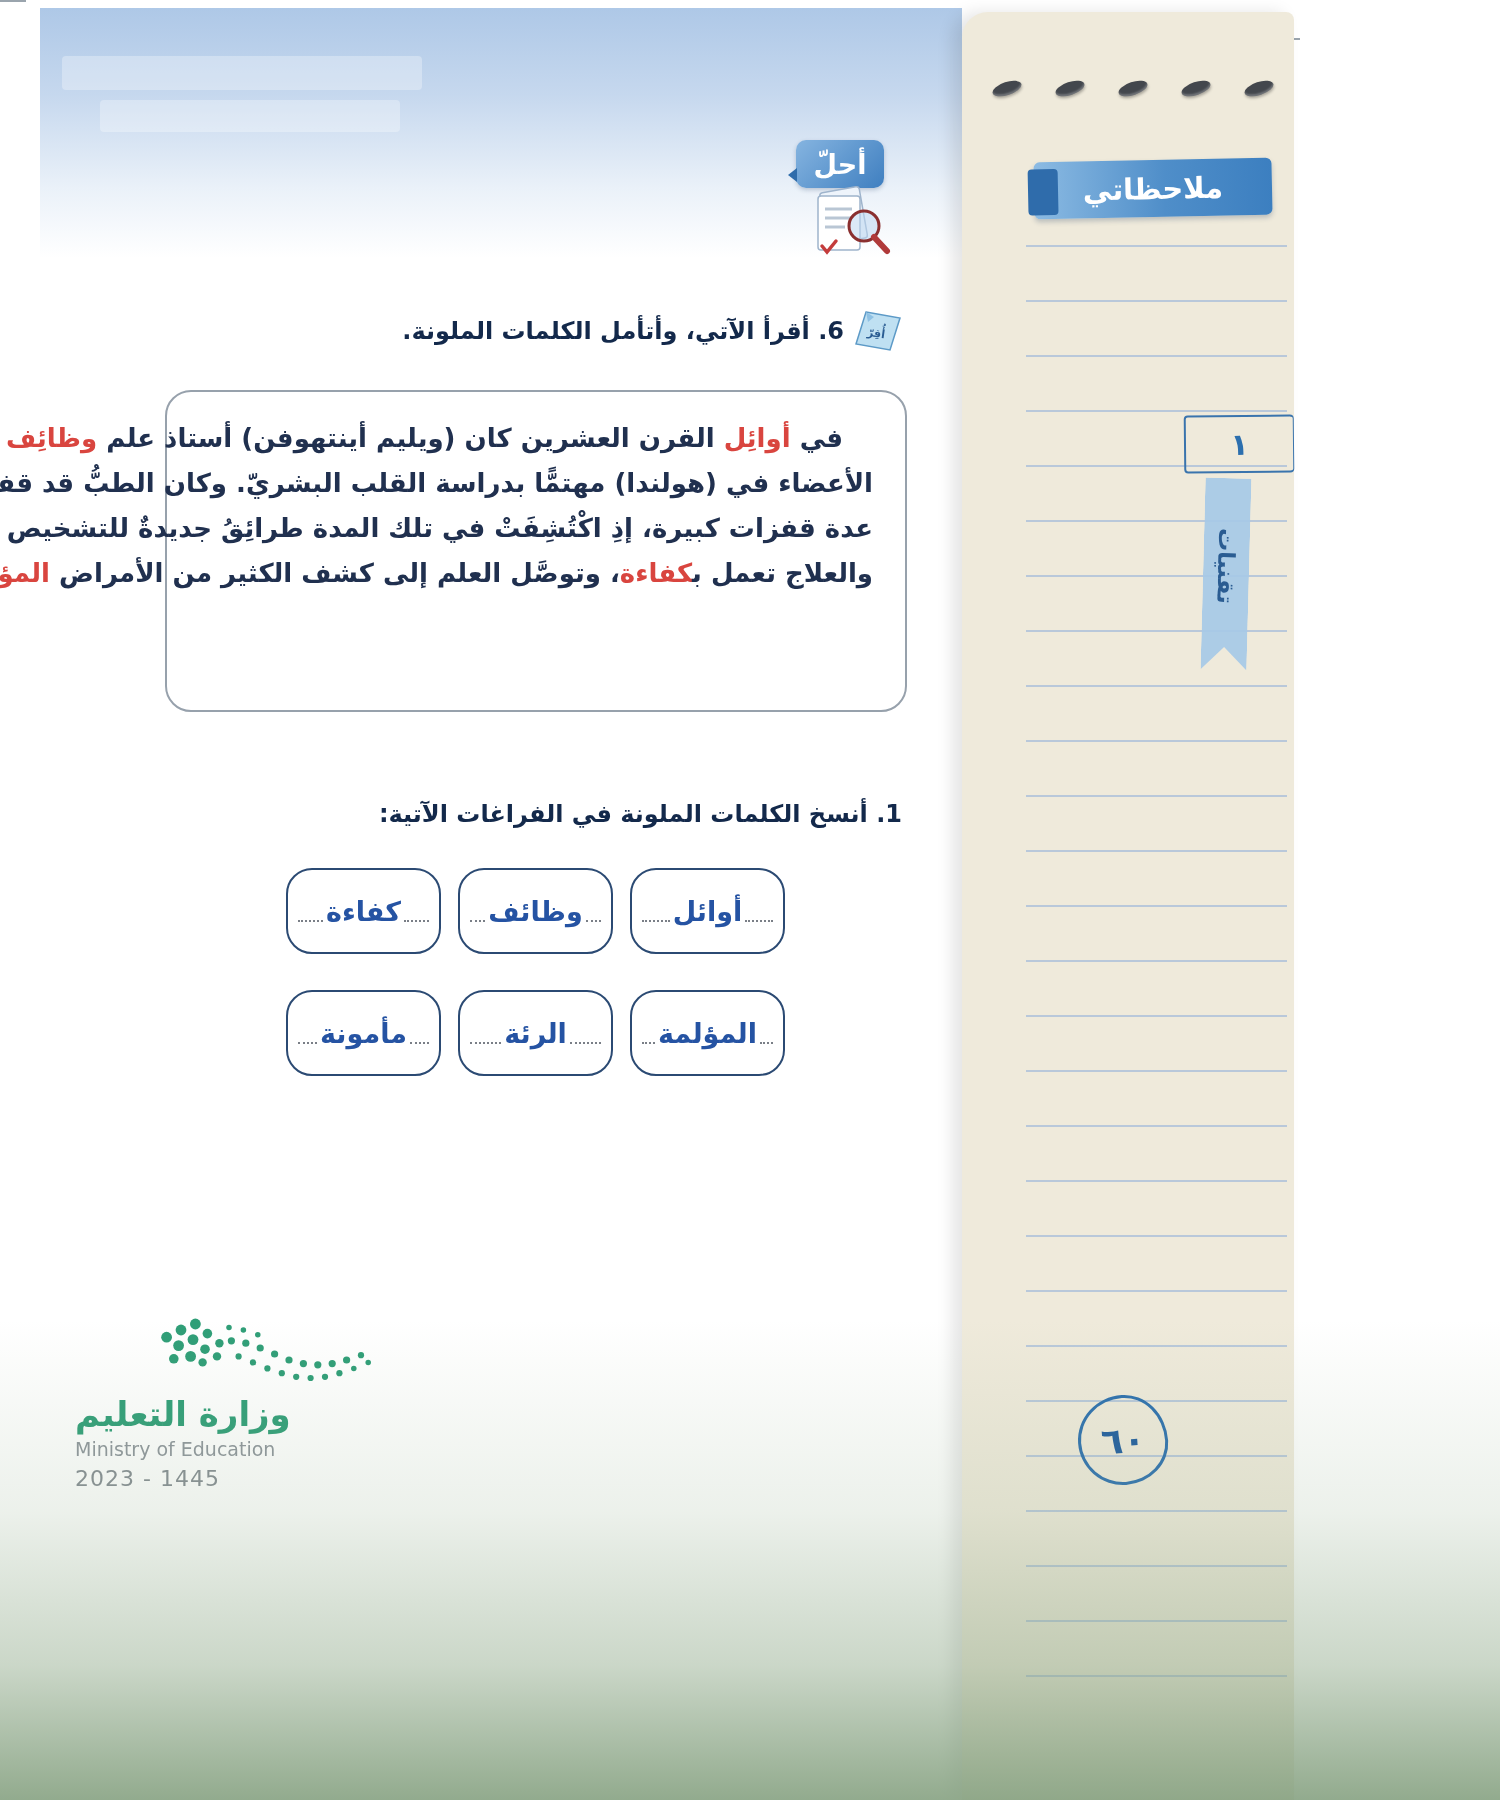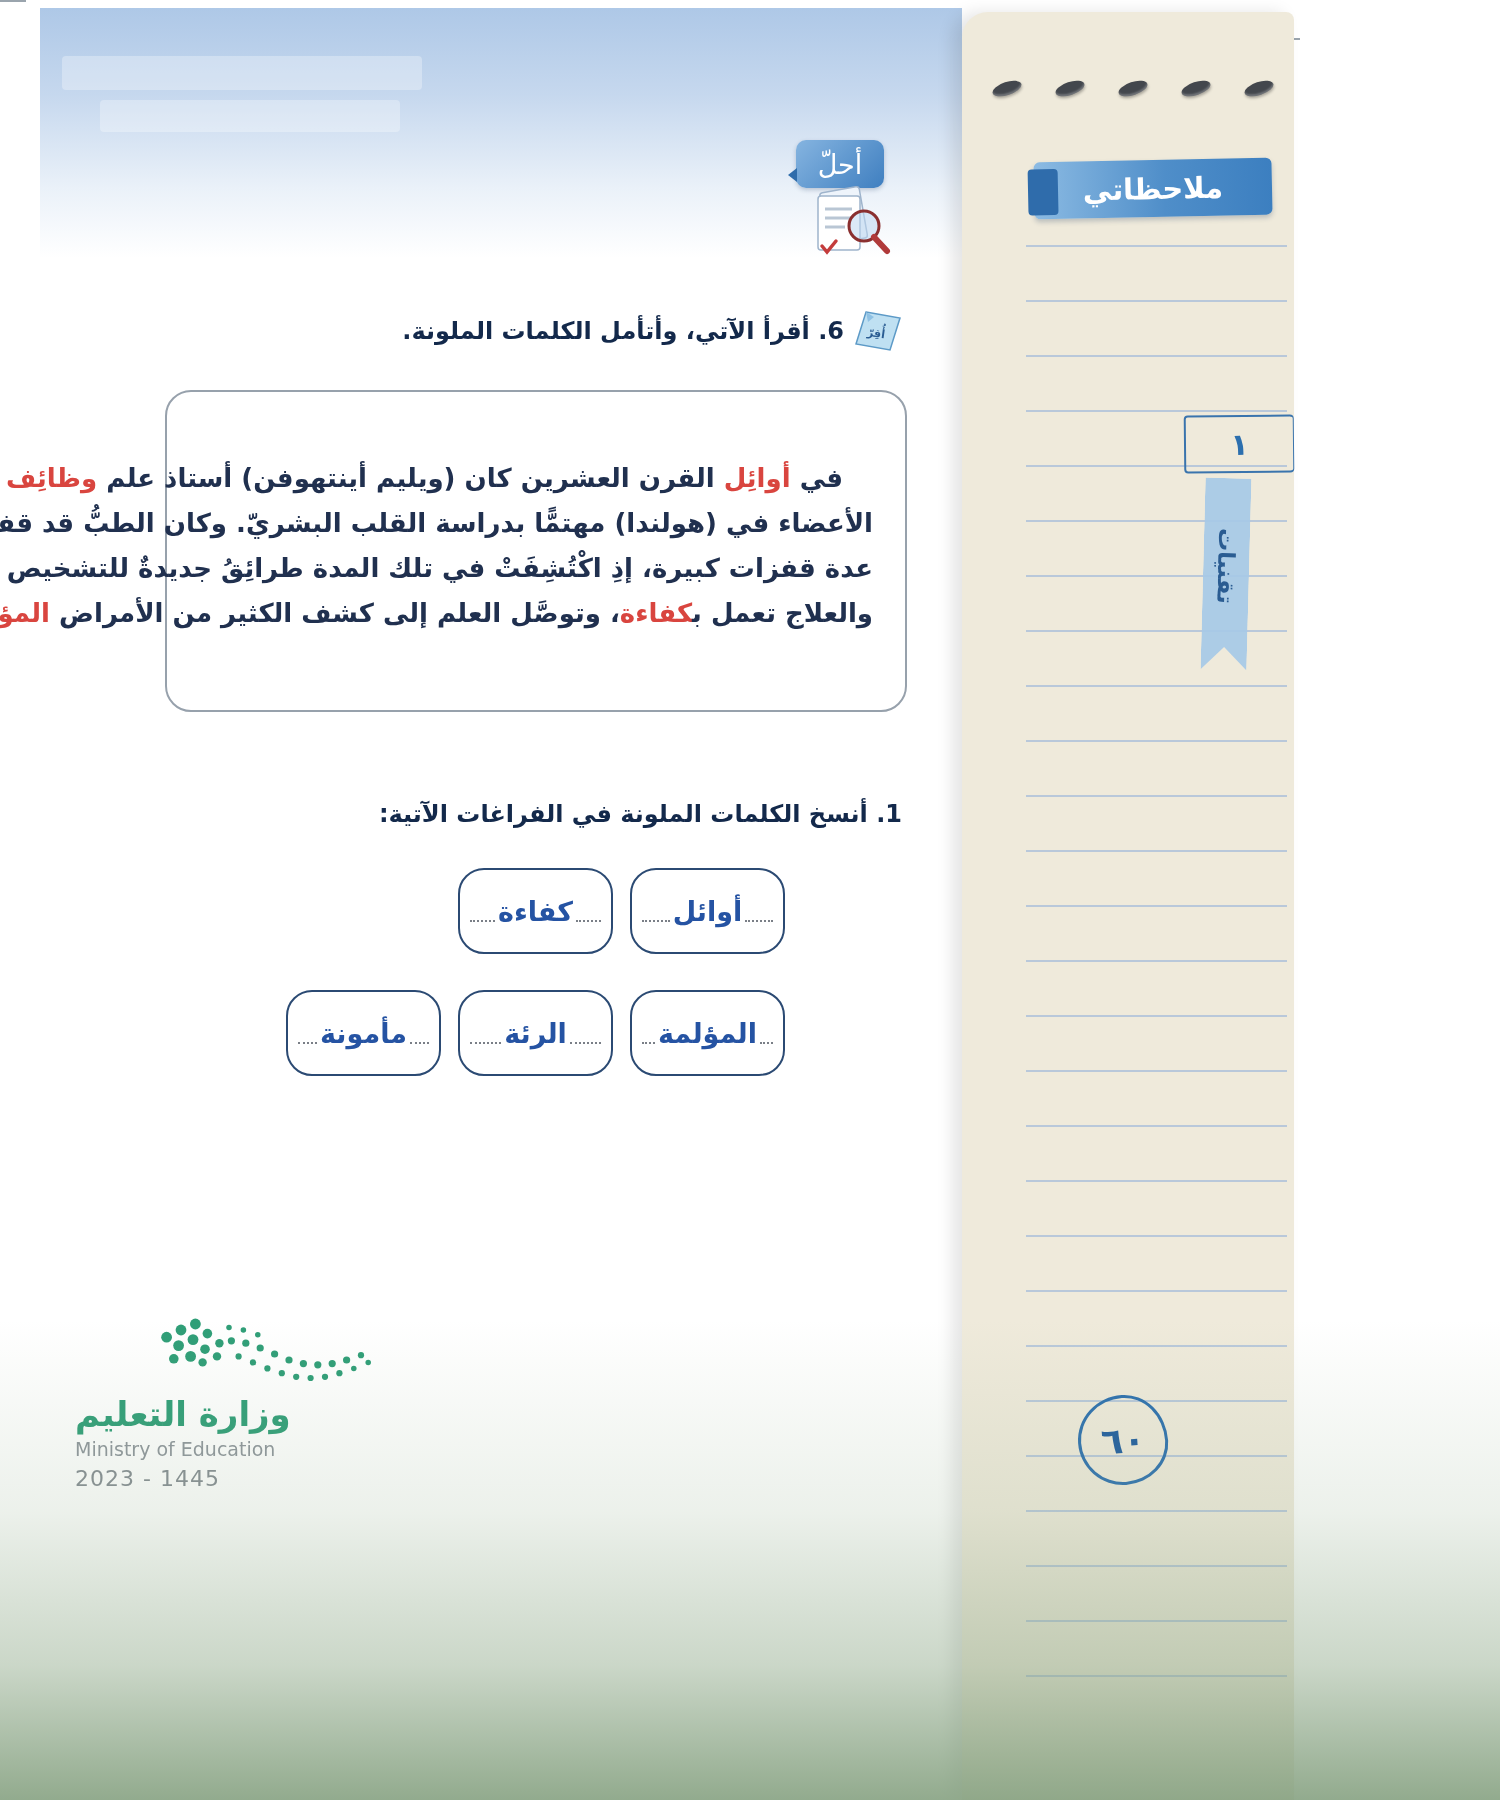--- a/index.html
+++ b/index.html
@@ -31,21 +31,21 @@
   }
   .ghost{position:absolute;background:rgba(255,255,255,0.30);border-radius:4px;}
   .ghost1{left:22px;top:48px;width:360px;height:34px;}
   .ghost2{left:60px;top:92px;width:300px;height:32px;}
 
   
   .badge{
     position:absolute;right:78px;top:140px;width:88px;height:48px;
     background:linear-gradient(135deg,#85b4e0 0%,#3f7fc0 100%);
     border-radius:10px;display:flex;align-items:center;justify-content:center;
-    color:#fff;font-weight:normal;font-size:27px;box-shadow:0 2px 4px rgba(30,60,100,.25);
+    color:#fff;font-weight:bold;font-size:27px;box-shadow:0 2px 4px rgba(30,60,100,.25);
   }
   .badge:after{
     content:"";position:absolute;left:-8px;bottom:6px;border-style:solid;
     border-width:7px 9px 7px 0;border-color:transparent #2f6cab transparent transparent;
   }
   .analyze-icon{position:absolute;right:58px;top:184px;width:104px;height:78px;}
 
   
   .task{
     position:absolute;right:60px;direction:rtl;display:flex;align-items:center;gap:10px;
@@ -56,21 +56,21 @@
   .note-icon{width:48px;height:46px;flex:0 0 auto;}
 
   
   .paragraph-box{
     position:absolute;left:125px;top:390px;width:742px;height:322px;
     border:2px solid #97a1ac;border-radius:26px;background:#fff;
     padding:24px 32px 18px 28px;direction:rtl;text-align:right;
     color:var(--ink);font-weight:bold;font-size:26px;line-height:45px;
   }
   .paragraph-box .pline{white-space:nowrap;}
-  .paragraph-box .pline:first-child{text-indent:30px;margin-top:40px;}
+  .paragraph-box .pline:first-child{text-indent:30px;}
   .red{color:var(--red-word);}
 
   
   .copy-rows{position:absolute;left:245px;top:868px;width:500px;}
   .copy-row{display:flex;direction:rtl;gap:17px;margin-bottom:36px;}
   .copy-box{
     width:155px;height:86px;border:2.5px solid var(--box-border);border-radius:26px;
     display:flex;align-items:center;direction:rtl;padding:0 10px;background:#fff;
   }
   .copy-box .dots{flex:1 1 auto;height:0;border-top:2.5px dotted #7a7f87;margin-top:20px;min-width:8px;}
@@ -189,20 +189,25 @@
 
     <div class="task task2">
       <span>1. أنسخ الكلمات الملونة في الفراغات الآتية:</span>
     </div>
 
     <div class="copy-rows">
       <div class="copy-row">
         <div class="copy-box">
           <span class="dots"></span>
           <span class="word">أوائل</span>
+          <span class="dots"></span>
+        </div>
+        <div class="copy-box">
+          <span class="dots"></span>
+          <span class="word">وظائف</span>
           <span class="dots"></span>
         </div>
         <div class="copy-box">
           <span class="dots"></span>
           <span class="word">كفاءة</span>
           <span class="dots"></span>
         </div>
       </div>
       <div class="copy-row">
         <div class="copy-box">

